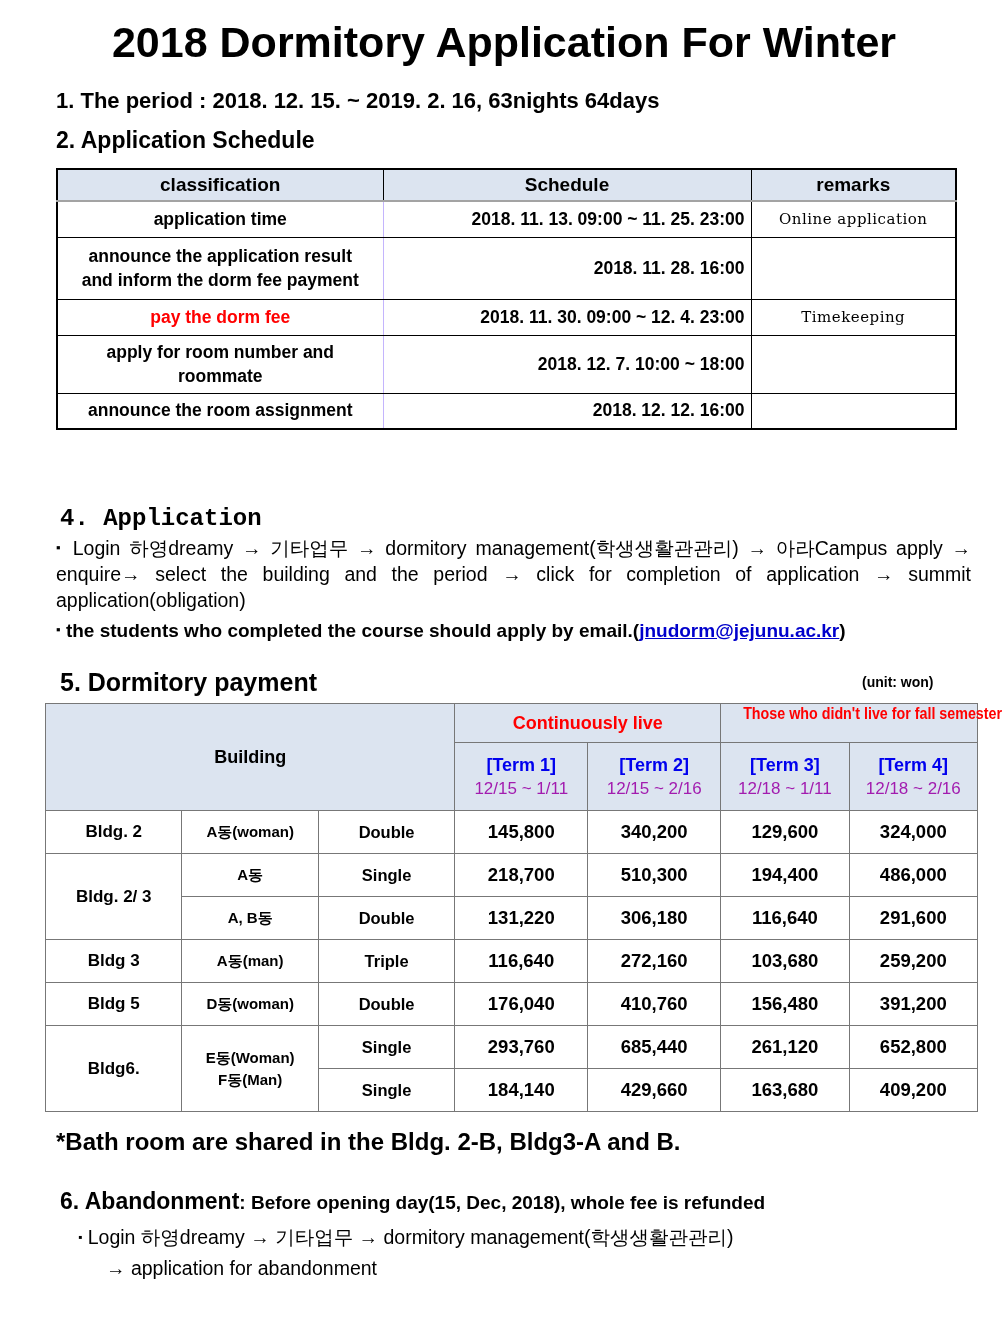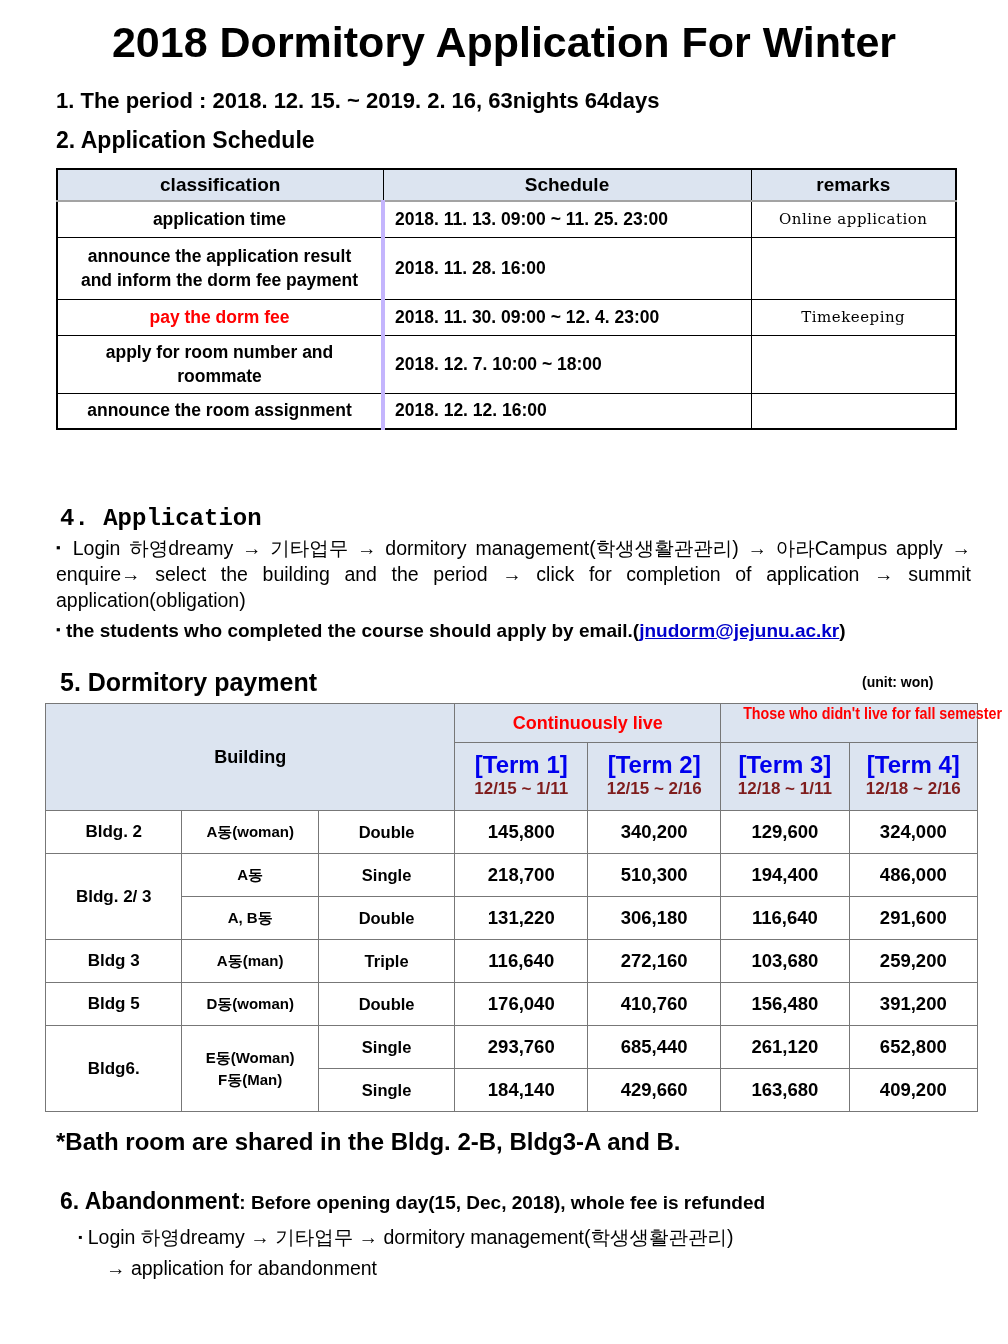--- a/index.html
+++ b/index.html
@@ -151,25 +151,25 @@
   }
   .sched-table thead th {
     background: #dce4f0;
     text-align: center;
     font-size: 19px;
     height: 32px;
     border-bottom: 2px solid #a3a3a3;
   }
   .sched-table td.c-class {
     text-align: center;
-    border-right: 4px solid #c4b5fd;
+    border-right: 1px solid #c4b5fd;
     margin-left: 46px;
   }
   .sched-table td.c-sched {
-    text-align: left;
+    text-align: right;
     padding-left: 10px;
   }
   .sched-table td.c-remarks {
     text-align: center;
     font-family: "DejaVu Serif", serif;
     font-weight: 400;
     font-size: 15px;
     letter-spacing: 0.5px;
   }
   .sched-table tr.r1 td { height: 36px; }
@@ -216,29 +216,29 @@
     font-size: 17px;
     transform: scaleX(0.84);
     display: block;
     transform-origin: center;
   }
   .ph-term {
     height: 68px;
   }
   .ph-term .tlab {
     color: #0000ee;
-    font-size: 24px;
+    font-size: 18px;
     font-weight: bold;
     display: block;
     line-height: 24px;
   }
   .ph-term .trange {
-    color: #7f1d1d;
+    color: #a21caf;
     font-size: 17px;
-    font-weight: bold;
+    font-weight: normal;
     display: block;
     line-height: 24px;
   }
   .pay-table tbody td { height: 43px; }
   .pay-table td.bldg { font-size: 17px; }
   .pay-table td.dong { font-size: 15px; line-height: 22px; }
   .pay-table td.kind { font-size: 16.5px; }
   .pay-table td.amount { font-size: 18.5px; }
   .pay-table tbody tr td.bldg,
   .pay-table tbody tr td.dong,

